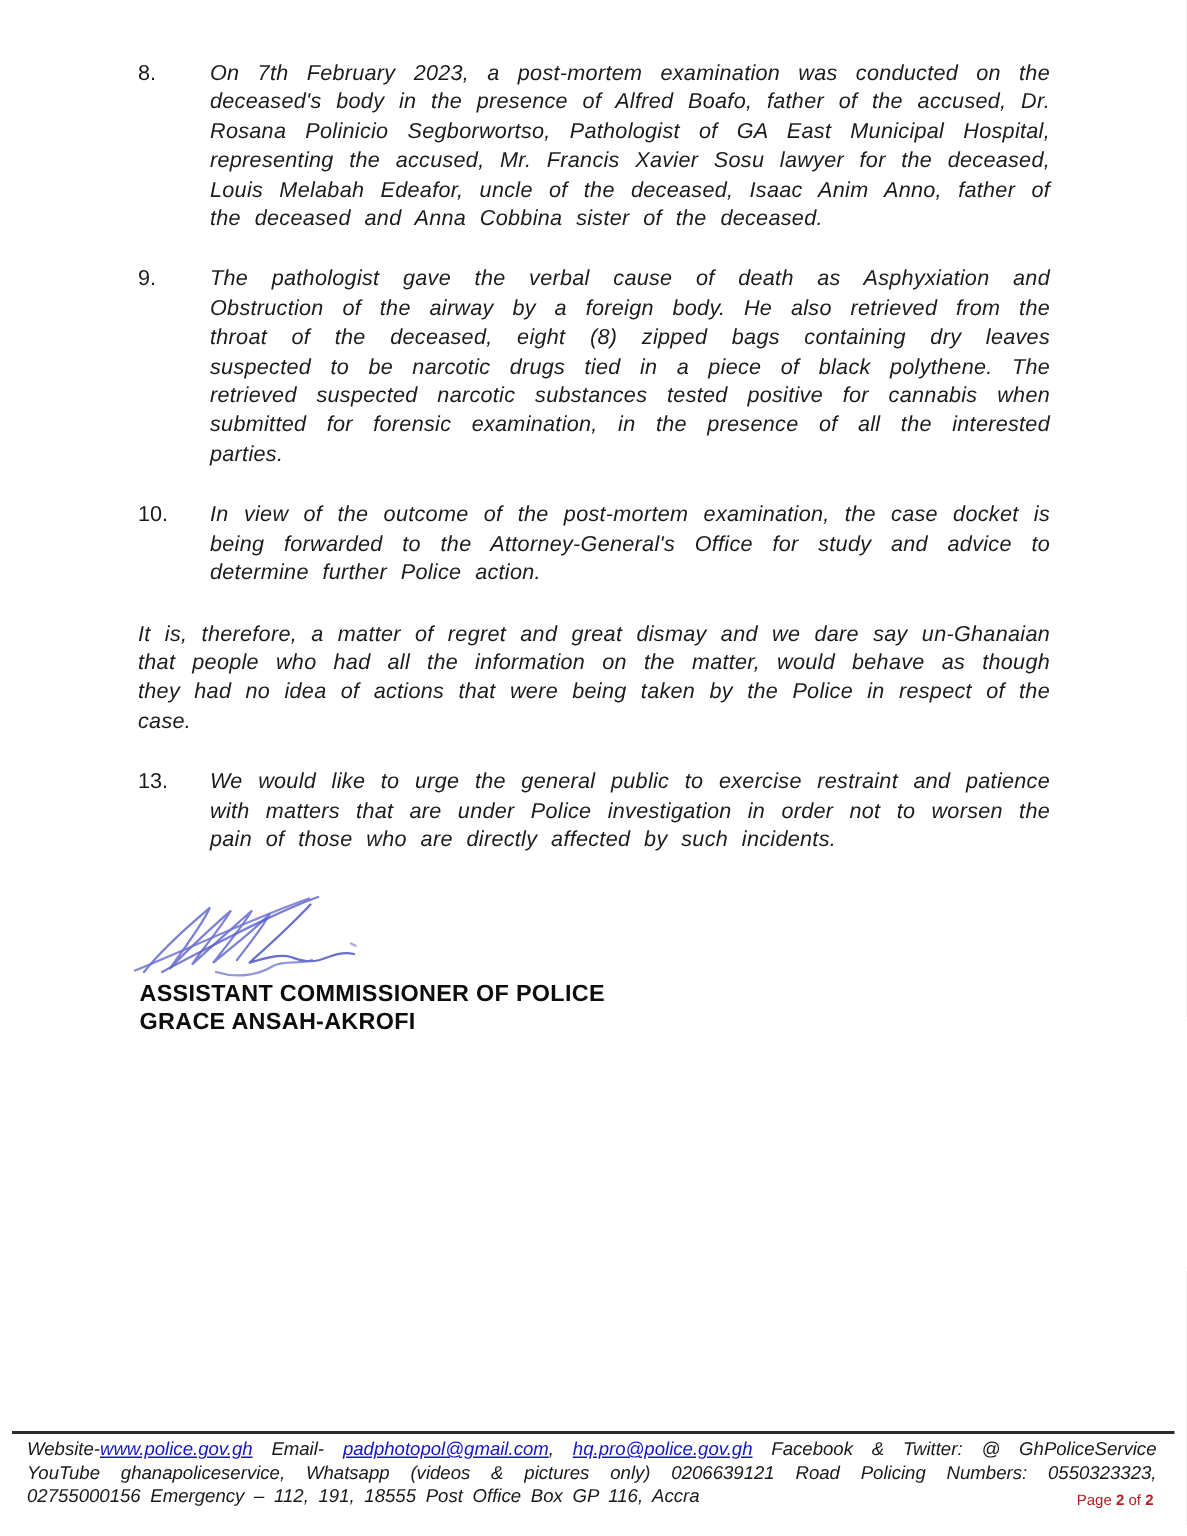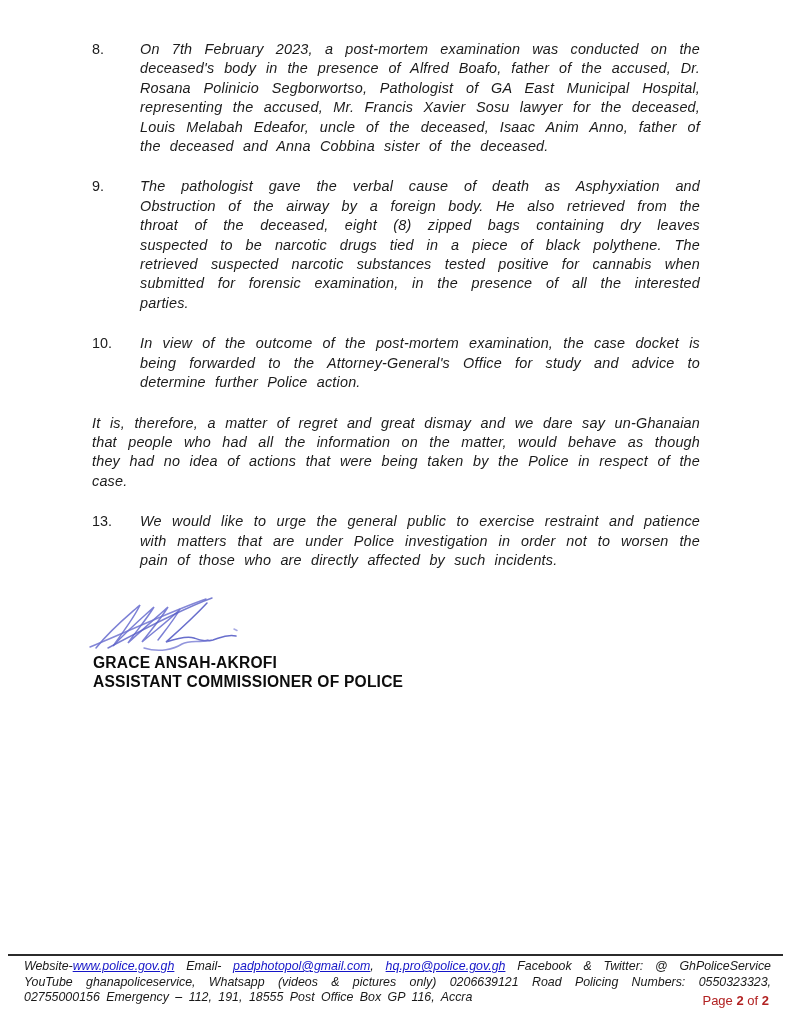--- a/index.html
+++ b/index.html
@@ -23,28 +23,28 @@
   .names {
     position:absolute; left:93px; top:653px;
     font-weight:bold; font-size:15.6px; line-height:19.3px;
     color:#0d0d0d; letter-spacing:0.2px; white-space:nowrap;
   }
   .footer {
     position:absolute; left:8px; right:8px; top:954px; height:62px;
     border-top:2px solid #2b2b2b;
   }
   .footer-text {
-    margin:3px 12px 0 16px;
+    margin:3px 12px 0 10px;
     font-style:italic; font-size:12.4px; line-height:15.6px;
     text-align:justify; word-spacing:3px; color:#191919;
   }
   .footer-text a { text-decoration:underline; cursor:pointer; }
   .page-ind {
     position:absolute; right:14px; top:37px;
-    font-size:13px; line-height:15.6px; white-space:nowrap;
+    font-size:10px; line-height:15.6px; white-space:nowrap;
   }
   .page-ind .bold { font-weight:bold; }
 </style>
 </head>
 <body>
 
 <div class="page">
 
   <div class="items">
     <div class="item">
@@ -73,22 +73,22 @@
       <path d="M4,57 C36,44 88,20 120,9" opacity="0.85"></path>
       <path d="M10,58 C26,38 44,24 54,15 C48,28 34,46 27,56 C42,40 58,26 68,17 C60,30 48,44 42,53 C56,40 72,26 82,17 C74,30 62,44 56,52 C70,40 86,28 94,19 C88,30 78,42 72,50" opacity="0.9"></path>
       <path d="M22,58 C56,40 98,18 126,8" stroke="#585ec6" opacity="0.8"></path>
       <path d="M121,13 C105,30 89,44 80,52 C92,48 102,46 108,48 C114,50 119,52 127,50 C134,48 140,44 150,46" stroke="#585ec6" opacity="0.9"></path>
       <path d="M58,58 C74,63 88,59 96,54 C104,50 114,53 122,50" opacity="0.75"></path>
       <path d="M148,39 l3,1.5" opacity="0.6"></path>
     </g>
   </svg>
 
   <div class="names">
+    <div>ASSISTANT COMMISSIONER OF POLICE</div>
     <div>GRACE ANSAH-AKROFI</div>
-    <div>ASSISTANT COMMISSIONER OF POLICE</div>
   </div>
 
   <div class="footer">
     <div class="footer-text">
       <span>Website-</span><a style="color:#1515c8">www.police.gov.gh</a><span> Email- </span><a style="color:#1515c8">padphotopol@gmail.com</a><span>, </span><a style="color:#1515c8">hq.pro@police.gov.gh</a><span> Facebook &amp; Twitter: @ GhPoliceService YouTube ghanapoliceservice, Whatsapp (videos &amp; pictures only) 0206639121 Road Policing Numbers: 0550323323, 02755000156 Emergency – 112, 191, 18555 Post Office Box GP 116, Accra</span>
     </div>
     <div class="page-ind" style="color:#b22222">
       <span>Page </span><span class="bold">2</span><span> of </span><span class="bold">2</span>
     </div>
   </div>

